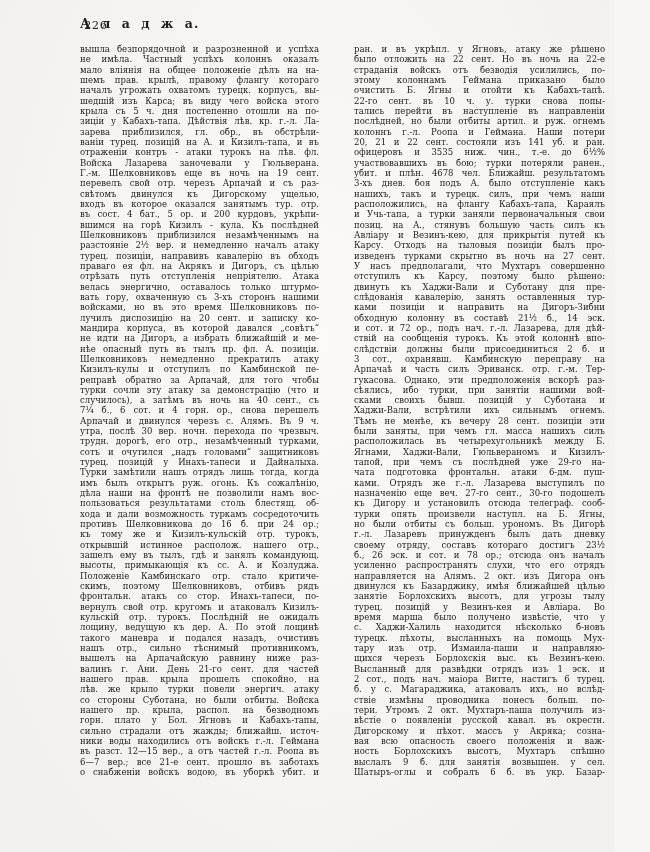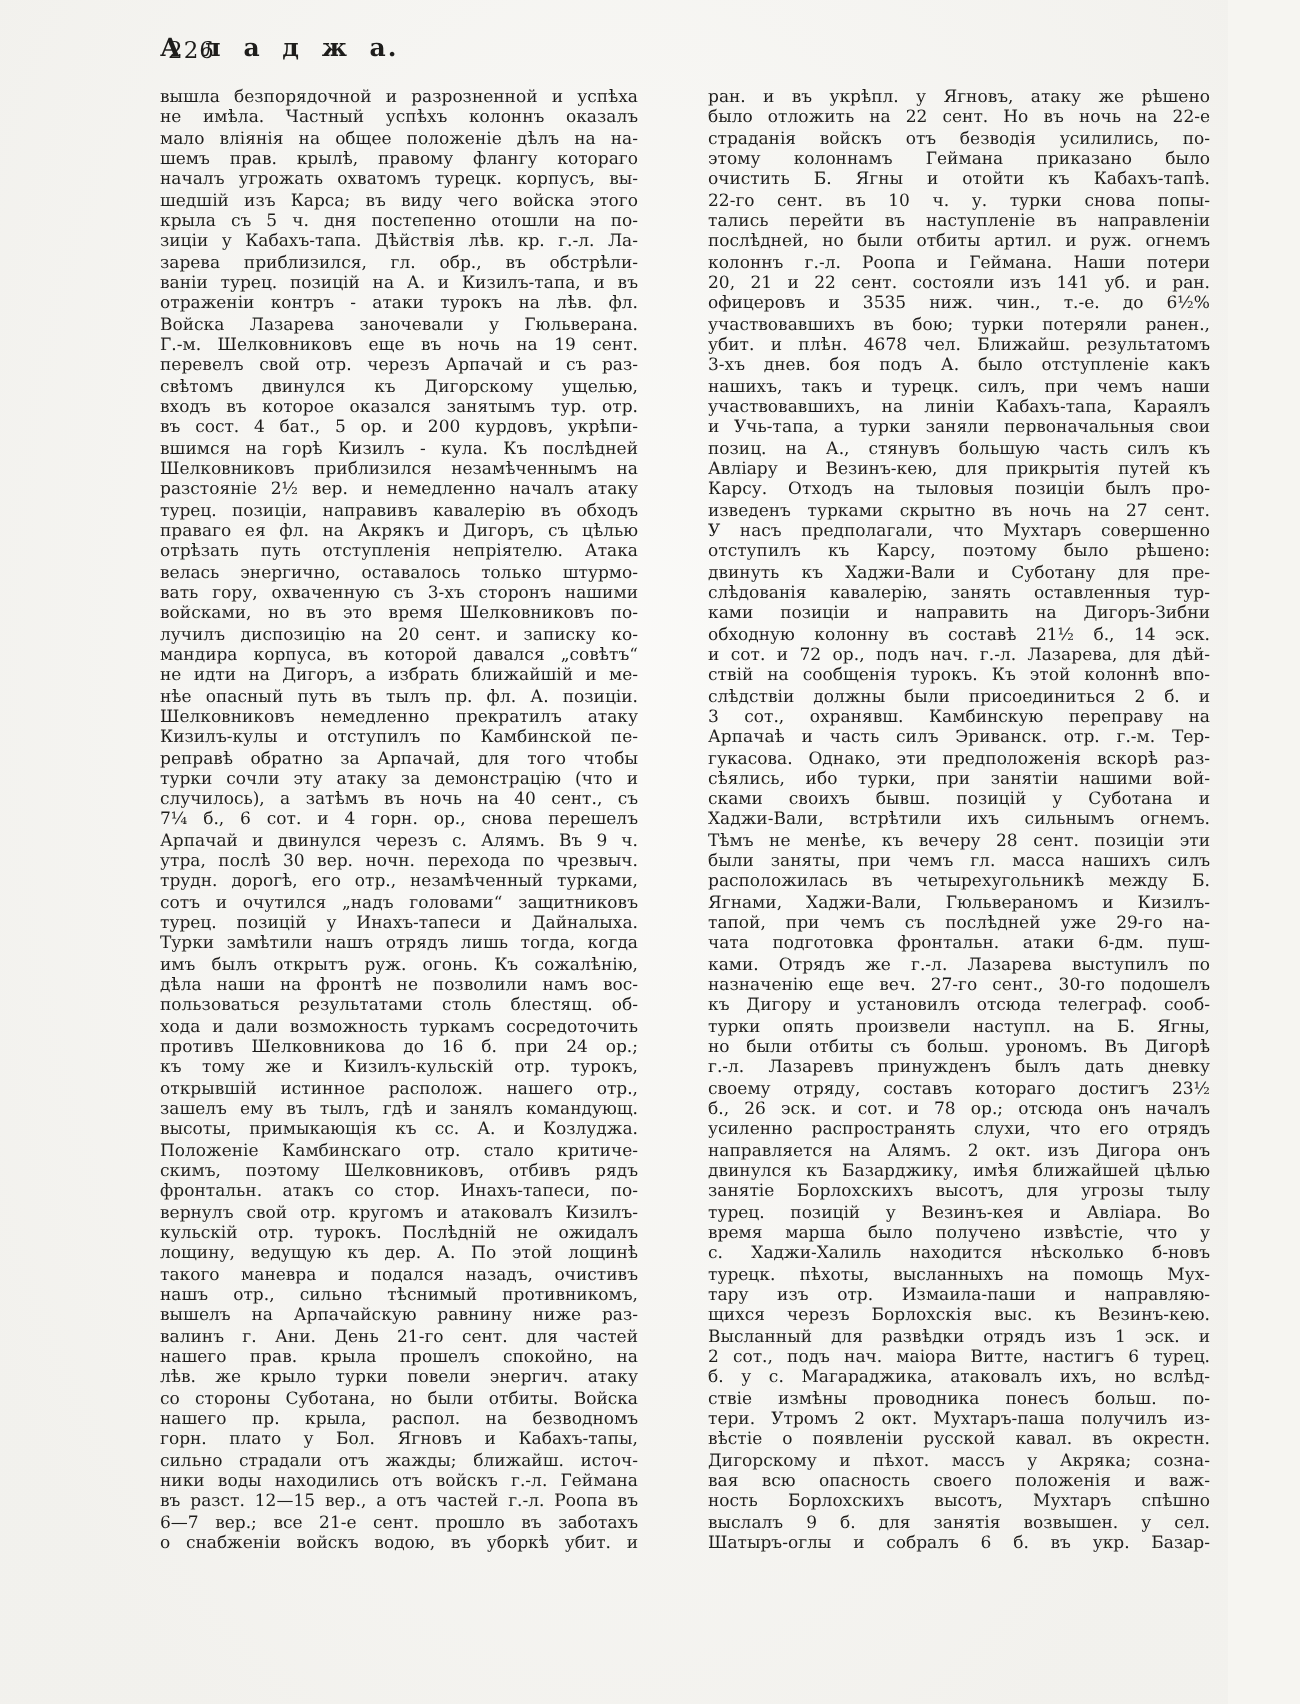--- a/index.html
+++ b/index.html
@@ -154,21 +154,21 @@
       <div class="ln">22-го сент. въ 10 ч. у. турки снова попы-</div>
       <div class="ln">тались перейти въ наступленіе въ направленіи</div>
       <div class="ln">послѣдней, но были отбиты артил. и руж. огнемъ</div>
       <div class="ln">колоннъ г.-л. Роопа и Геймана. Наши потери</div>
       <div class="ln">20, 21 и 22 сент. состояли изъ 141 уб. и ран.</div>
       <div class="ln">офицеровъ и 3535 ниж. чин., т.-е. до 6½%</div>
       <div class="ln">участвовавшихъ въ бою; турки потеряли ранен.,</div>
       <div class="ln">убит. и плѣн. 4678 чел. Ближайш. результатомъ</div>
       <div class="ln">3-хъ днев. боя подъ А. было отступленіе какъ</div>
       <div class="ln">нашихъ, такъ и турецк. силъ, при чемъ наши</div>
-      <div class="ln">участвовавшихъ, на линіи Кабахъ-тапа, Караялъ</div>
+      <div class="ln">расположились, на флангу Кабахъ-тапа, Караялъ</div>
       <div class="ln">и Учь-тапа, а турки заняли первоначальныя свои</div>
       <div class="ln">позиц. на А., стянувъ большую часть силъ къ</div>
       <div class="ln">Авліару и Везинъ-кею, для прикрытія путей къ</div>
       <div class="ln">Карсу. Отходъ на тыловыя позиціи былъ про-</div>
       <div class="ln">изведенъ турками скрытно въ ночь на 27 сент.</div>
       <div class="ln">У насъ предполагали, что Мухтаръ совершенно</div>
       <div class="ln">отступилъ къ Карсу, поэтому было рѣшено:</div>
       <div class="ln">двинуть къ Хаджи-Вали и Суботану для пре-</div>
       <div class="ln">слѣдованія кавалерію, занять оставленныя тур-</div>
       <div class="ln">ками позиціи и направить на Дигоръ-Зибни</div>

